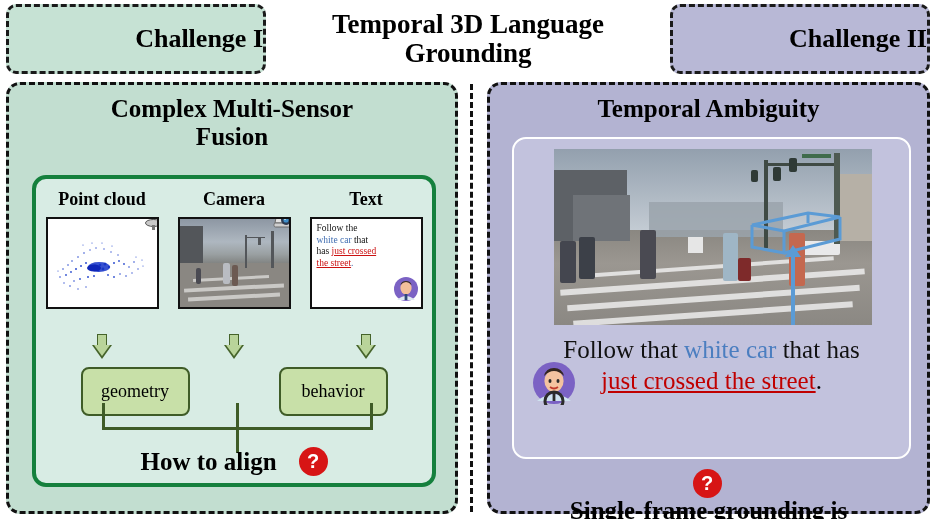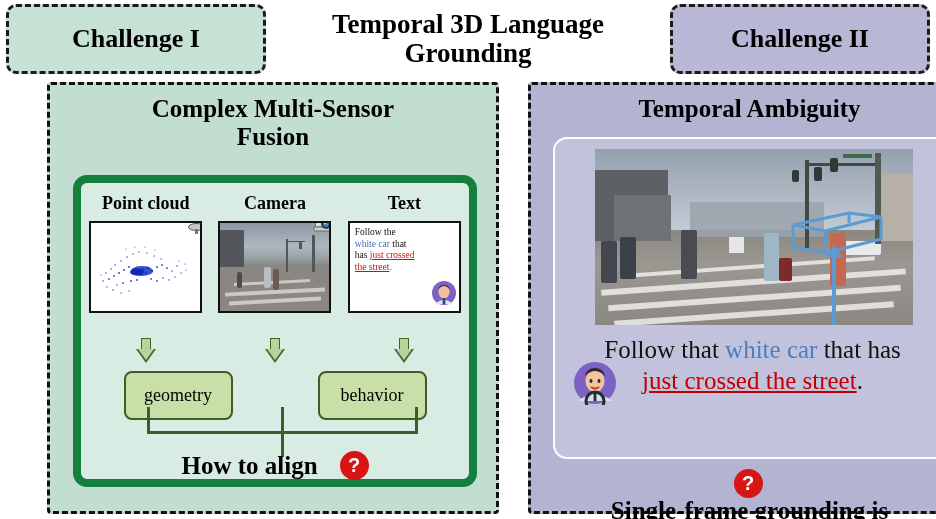--- a/index.html
+++ b/index.html
@@ -7,48 +7,48 @@
     width:936px;height:519px;background:#ffffff;
     font-family:"Liberation Serif", serif;
     overflow:hidden;position:relative;
   }
   .root{position:absolute;inset:0;}
 
   
   .top-row{position:absolute;left:6px;top:4px;width:924px;height:70px;display:flex;align-items:stretch;}
   .badge{
     border:3px dashed #1a1a1a;border-radius:10px;
-    display:flex;align-items:center;justify-content:center;
+    display:flex;align-items:center;justify-content:flex-end;
     font-weight:bold;font-size:26px;color:#000;box-sizing:border-box;
   }
   .badge-left{width:260px;background:#c6e2d4;}
   .badge-center{flex:1;background:#ffffff;border:none;border-radius:0;
     display:flex;align-items:center;justify-content:center;text-align:center;
     font-size:27px;font-weight:bold;line-height:1.08;padding:0 10px;box-sizing:border-box;}
   .badge-right{width:260px;background:#b8b8d6;}
 
   
   .panel{
-    position:absolute;border:3px dashed #111;border-radius:4px;box-sizing:border-box;margin-left:41px;
+    position:absolute;border:3px dashed #111;border-radius:14px;box-sizing:border-box;
   }
   .panel-left{left:6px;top:82px;width:452px;height:432px;background:#c2ded0;}
   .panel-right{left:487px;top:82px;width:443px;height:432px;background:#b3b3d2;}
 
   .divider{position:absolute;left:470px;top:84px;width:0;height:428px;
     border-left:3px dashed #111;}
 
   .panel-title{
     text-align:center;font-weight:bold;font-size:25px;color:#000;
     line-height:1.1;padding-top:10px;
   }
 
   
   .card-left{
     position:absolute;left:23px;top:90px;width:404px;height:312px;
-    background:#d8ece4;border:8px solid #15803d;border-radius:14px;box-sizing:border-box;
+    background:#d8ece4;border:4px solid #15803d;border-radius:14px;box-sizing:border-box;
   }
   .col-heads{position:absolute;left:0;top:10px;width:100%;display:flex;}
   .col-heads > div{flex:1;text-align:center;font-weight:bold;font-size:18px;color:#000;}
 
   .modal-row{position:absolute;left:0;top:38px;width:100%;height:110px;display:flex;}
   .modal-cell{flex:1;display:flex;align-items:flex-start;justify-content:center;position:relative;}
 
   .thumb{width:113px;height:92px;border:2px solid #111;box-sizing:border-box;position:relative;overflow:hidden;background:#fff;}
 
   

